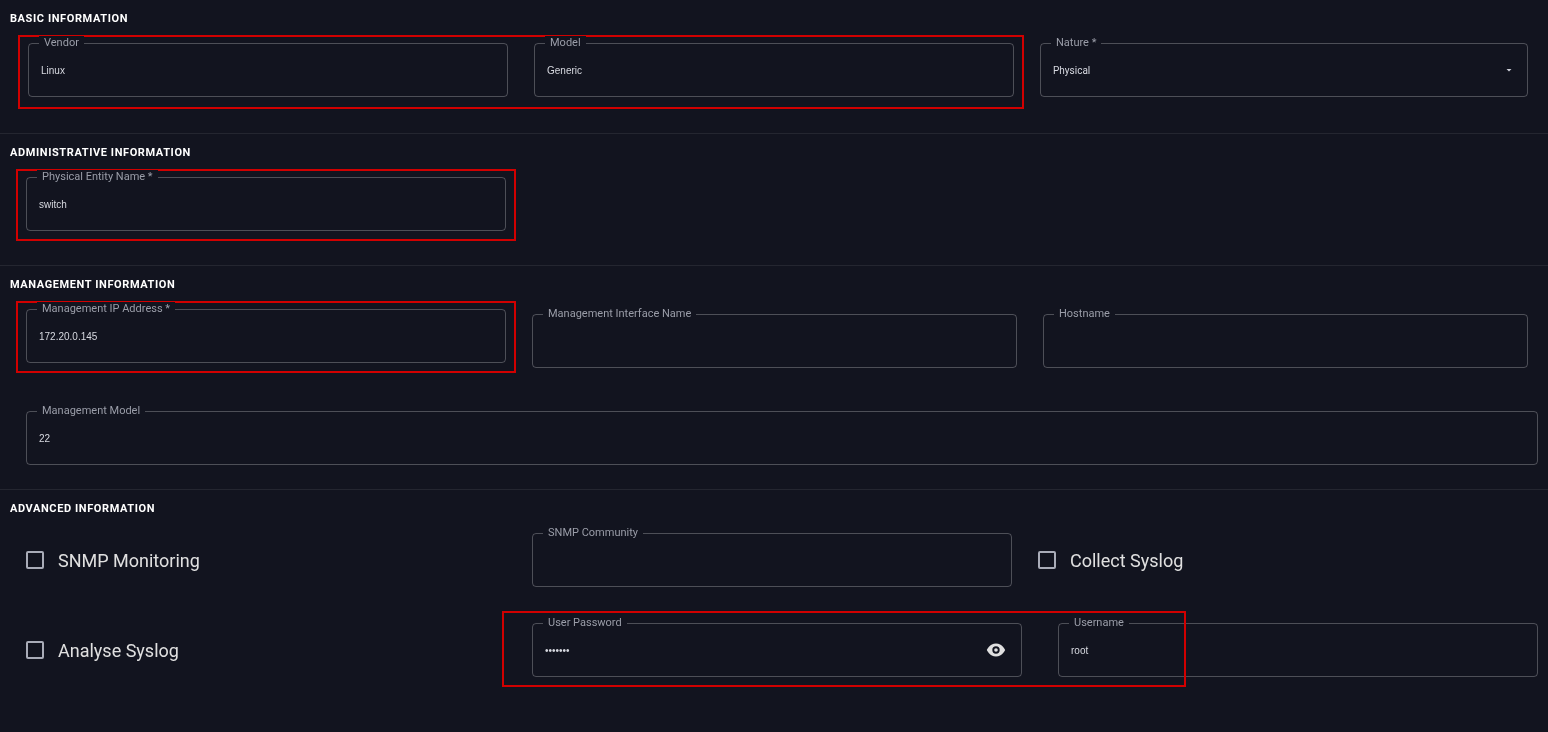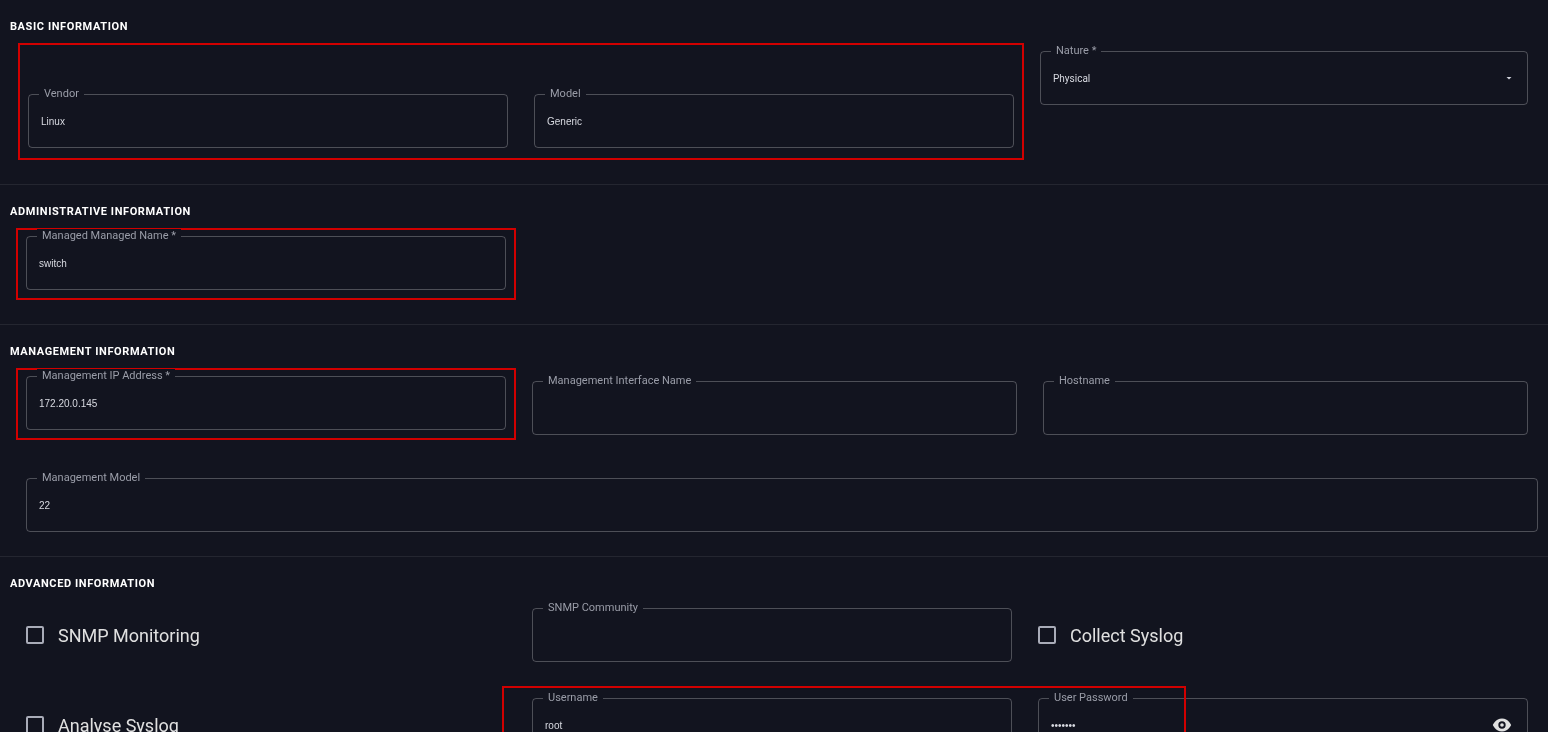--- a/index.html
+++ b/index.html
@@ -19,21 +19,21 @@
   .section {
     padding: 10px 10px 14px 10px;
   }
   .section-title {
     font-size: 11px;
     font-weight: 700;
     letter-spacing: 0.6px;
     color: #ffffff;
     text-transform: uppercase;
     margin-bottom: 18px;
-    margin-top: 10px;
+    margin-top: 2px;
   }
   .field {
     position: relative;
     flex: 1;
     min-width: 0;
   }
   .field-input-wrap {
     position: relative;
     border: 1px solid rgba(255,255,255,0.25);
     border-radius: 4px;
@@ -63,21 +63,20 @@
   }
   .highlight-row-wrap {
     border: 2px solid #d10000;
     padding: 6px 8px 10px 8px;
     margin: -8px -10px 0 8px;
     display: flex;
     gap: 26px;
   }
   .highlight-row-wrap .field {
     flex: 1;
-    margin-top: 43px;
   }
   .highlight-single {
     border: 2px solid #d10000;
     padding: 6px 8px 8px 8px;
     margin: -8px -10px 0 6px;
     display: inline-block;
   }
   .dropdown-icon {
     position: absolute;
     right: 12px;
@@ -161,21 +160,21 @@
 
 <hr class="divider">
 
 <div class="section">
   <div class="section-title">ADMINISTRATIVE INFORMATION</div>
 
   <div style="display:flex;">
     <div class="highlight-single">
       <div class="field" style="width:480px;">
         <div class="field-input-wrap">
-          <span class="field-label">Managed Managed Name *</span>
+          <span class="field-label">Physical Entity Name *</span>
           <input class="field-value" value="switch" style="">
         </div>
       </div>
     </div>
   </div>
 </div>
 
 <hr class="divider">
 
 <div class="section">
@@ -240,33 +239,33 @@
     <div class="checkbox-wrap col-fixed">
       <div class="cbx"></div>
       <span class="cbx-label">Analyse Syslog</span>
     </div>
 
     <div style="flex:1; position:relative;">
 
       <div style="position:absolute; left:-30px; top:-12px; width:684px; height:76px; border:2px solid #d10000; pointer-events:none; z-index:2;"></div>
 
       <div style="display:flex; gap:26px;">
-        <div class="field col-fixed">
-          <div class="field-input-wrap">
-            <span class="field-label">Username</span>
-            <input class="field-value" value="root" style="">
-          </div>
-        </div>
         <div class="field" style="flex:1; margin-right:10px;">
           <div class="field-input-wrap">
             <span class="field-label">User Password</span>
             <input class="field-value" type="text" value="•••••••" style="">
             <span class="eye-icon">
               <svg width="22" height="22" viewBox="0 0 24 24" fill="#e0e0e0">
                   <path d="M12 5c-7 0-10 7-10 7s3 7 10 7 10-7 10-7-3-7-10-7zm0 11a4 4 0 110-8 4 4 0 010 8zm0-6a2 2 0 100 4 2 2 0 000-4z"></path>
                 </svg>
             </span>
           </div>
         </div>
+        <div class="field col-fixed">
+          <div class="field-input-wrap">
+            <span class="field-label">Username</span>
+            <input class="field-value" value="root" style="">
+          </div>
+        </div>
       </div>
     </div>
   </div>
 </div>
 
 </body></html>

